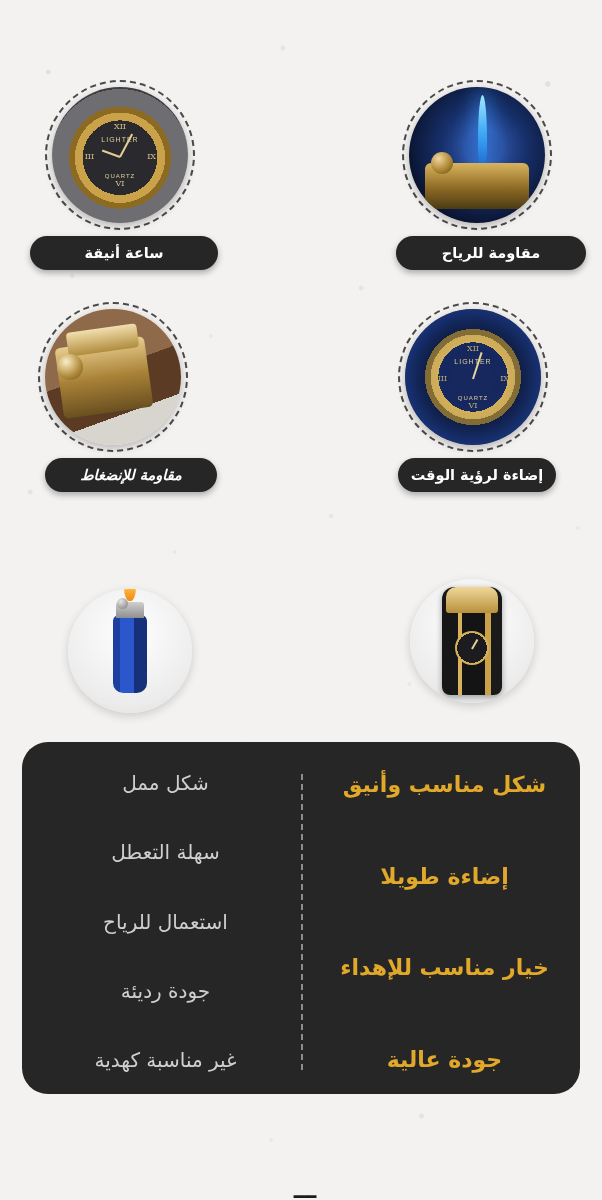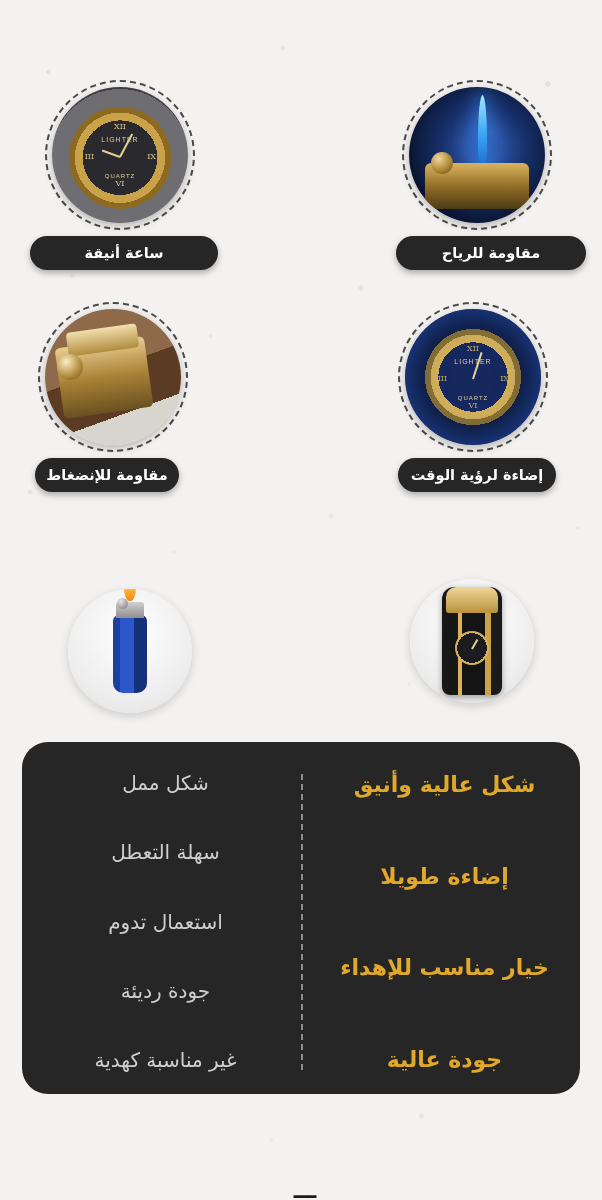--- a/index.html
+++ b/index.html
@@ -236,21 +236,21 @@
     align-items: center;
     justify-content: center;
     font-size: 14.5px;
     font-weight: bold;
     padding: 0 16px;
     box-shadow: 0 3px 6px rgba(0,0,0,0.3);
     white-space: nowrap;
   }
   .feat-0 .pill { left: 30px;  top: 158px; width: 188px; }
   .feat-1 .pill { left: 96px;  top: 158px; width: 190px; }
-  .feat-2 .pill { left: 35px;  top: 158px; width: 144px; }
+  .feat-2 .pill { left: 45px;  top: 158px; width: 172px; font-style: italic; }
   .feat-3 .pill { left: 98px;  top: 158px; width: 158px; }
 
   
   .divider {
     width: 470px;
     height: 2px;
     margin: 10px auto 0;
     background: linear-gradient(to right, rgba(200,160,60,0), #c9a24a 20%, #c9a24a 80%, rgba(200,160,60,0));
   }
 
@@ -490,30 +490,30 @@
         <div class="flame"></div>
         <div class="metal"></div>
         <div class="wheel"></div>
       </div>
     </div>
   </div>
 
   <div class="compare-panel">
     <div class="compare-grid">
       <div class="col col-premium">
-        <div class="row">شكل عالية وأنيق</div>
+        <div class="row">شكل مناسب وأنيق</div>
         <div class="row">إضاءة طويلا</div>
         <div class="row">خيار مناسب للإهداء</div>
         <div class="row">جودة عالية</div>
       </div>
       <div class="vsep"></div>
       <div class="col col-ordinary">
         <div class="row">شكل ممل</div>
         <div class="row">سهلة التعطل</div>
-        <div class="row">استعمال تدوم</div>
+        <div class="row">استعمال للرياح</div>
         <div class="row">جودة رديئة</div>
         <div class="row">غير مناسبة كهدية</div>
       </div>
     </div>
   </div>
 
   <div class="bottom-hint">ـــ</div>
 </div>
 
 </body></html>

